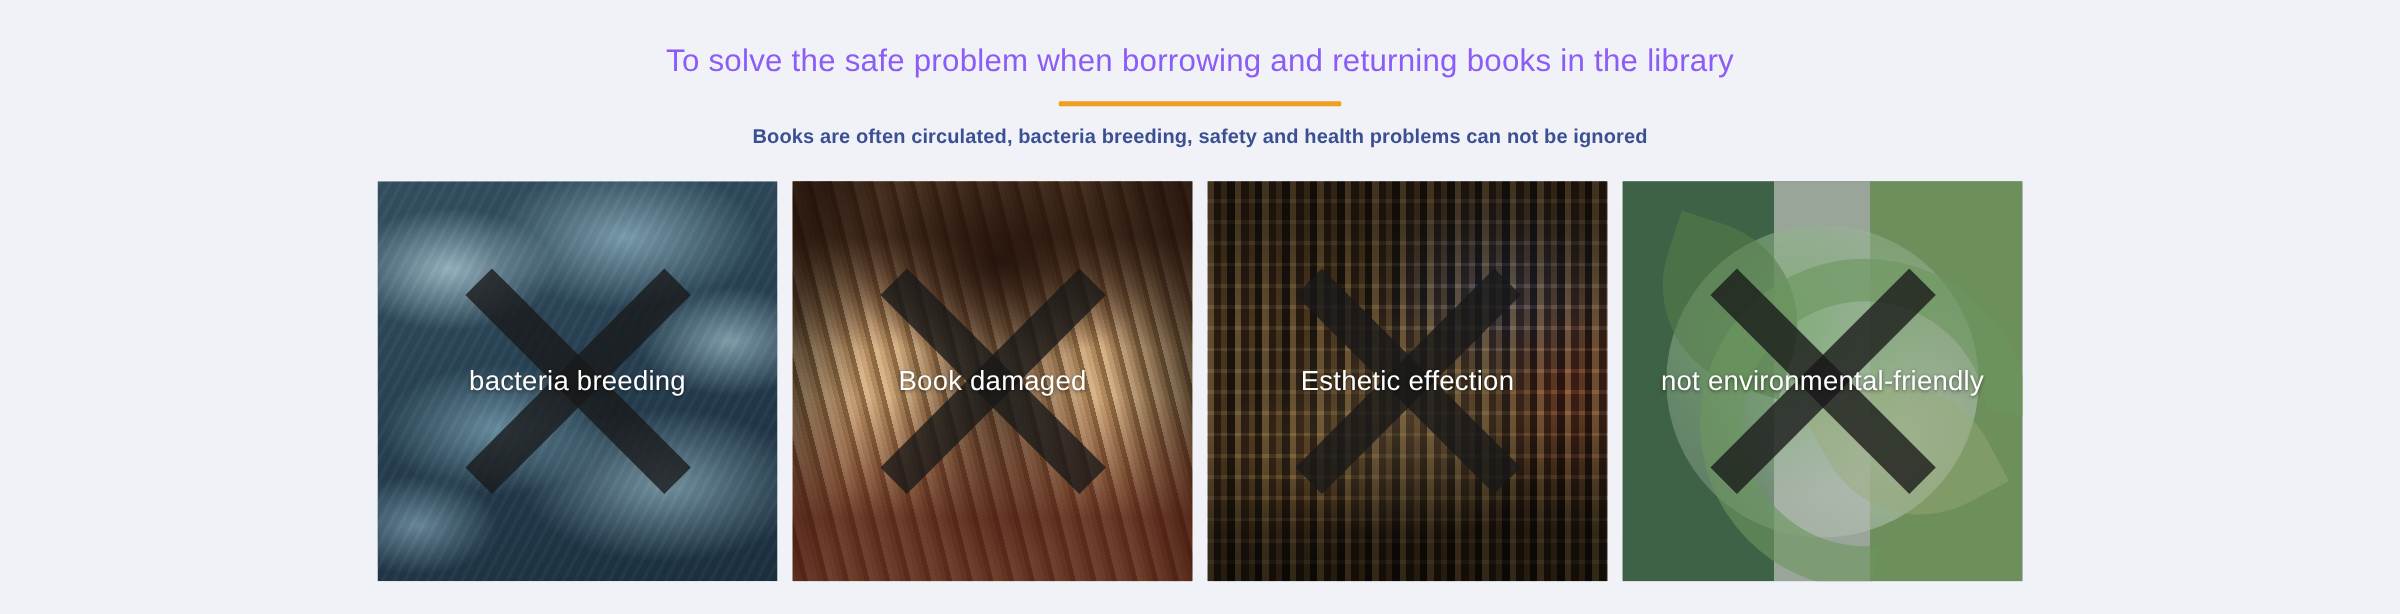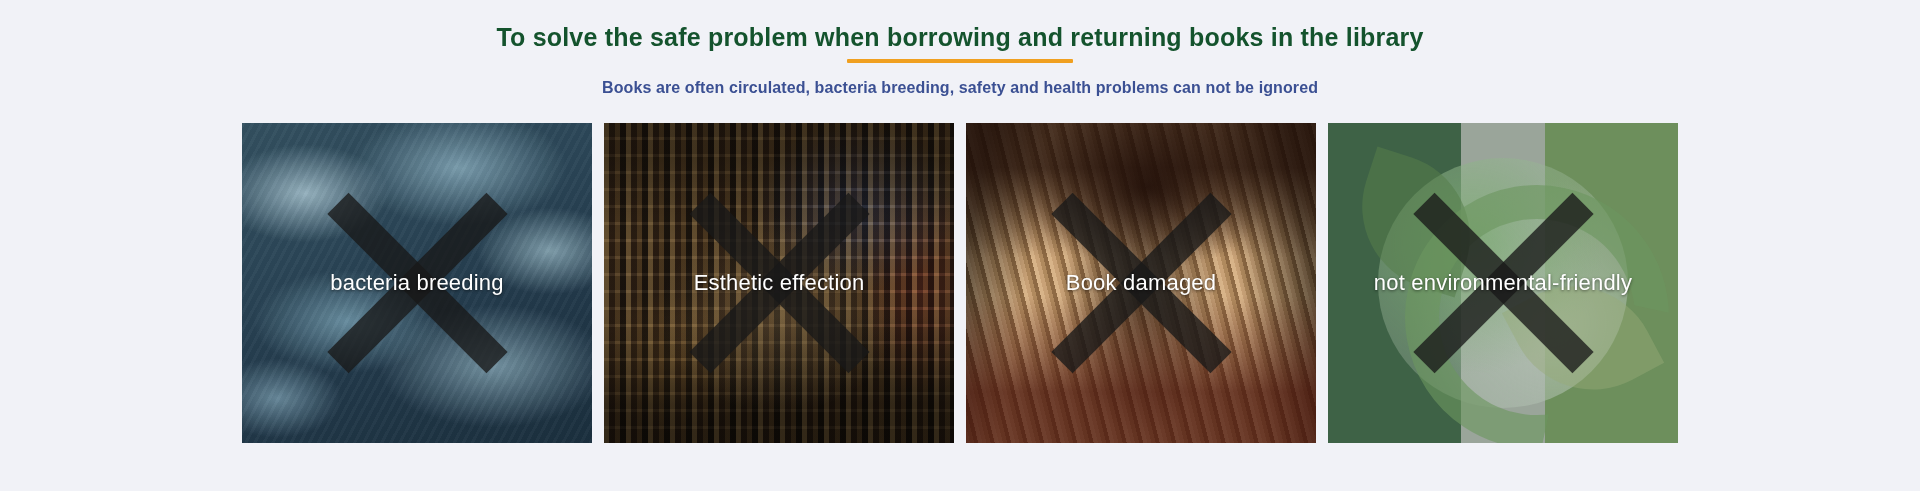--- a/index.html
+++ b/index.html
@@ -21,25 +21,25 @@
     background: #f1f2f7;
   }
 
   
   .heading {
     padding-top: 18px;
     text-align: center;
   }
   .section-title {
     font-size: 25px;
-    font-weight: 700;
-    color: #14532d;
+    font-weight: 400;
+    color: #8b5cf6;
     letter-spacing: .2px;
     line-height: 1.25;
-    margin: 4px;
+    margin: 16px;
   }
   .title-rule {
     width: 226px;
     height: 4px;
     background: #f0a020;
     margin: 6px auto 0 auto;
     border-radius: 1px;
   }
   .section-sub {
     margin: 16px 0 0 0;
@@ -52,21 +52,21 @@
   
   .cards {
     margin-top: 26px;
     display: flex;
     justify-content: center;
     align-items: flex-start;
     gap: 12px;
   }
   .card {
     position: relative;
-    width: 350px;
+    width: 320px;
     height: 320px;
     overflow: hidden;
     flex: 0 0 auto;
   }
   .card-photo {
     position: absolute;
     inset: 0;
   }
   .card-cross {
     position: absolute;
@@ -225,35 +225,35 @@
     <div class="card">
       <div class="card-photo photo-bacteria"></div>
       <div class="card-cross">
         <span class="b1"></span>
           <span class="b2"></span>
       </div>
       <div class="card-label">bacteria breeding</div>
     </div>
 
     <div class="card">
+      <div class="card-photo photo-book"></div>
+      <div class="card-cross">
+        <span class="b1"></span>
+          <span class="b2"></span>
+      </div>
+      <div class="card-label">Book damaged</div>
+    </div>
+
+    <div class="card">
       <div class="card-photo photo-library"></div>
       <div class="card-cross">
         <span class="b1"></span>
           <span class="b2"></span>
       </div>
       <div class="card-label">Esthetic effection</div>
-    </div>
-
-    <div class="card">
-      <div class="card-photo photo-book"></div>
-      <div class="card-cross">
-        <span class="b1"></span>
-          <span class="b2"></span>
-      </div>
-      <div class="card-label">Book damaged</div>
     </div>
 
     <div class="card">
       <div class="card-photo photo-green">
         <div class="green-leaf l1"></div>
         <div class="green-leaf l2"></div>
       </div>
       <div class="card-cross">
         <span class="b1"></span>
           <span class="b2"></span>

